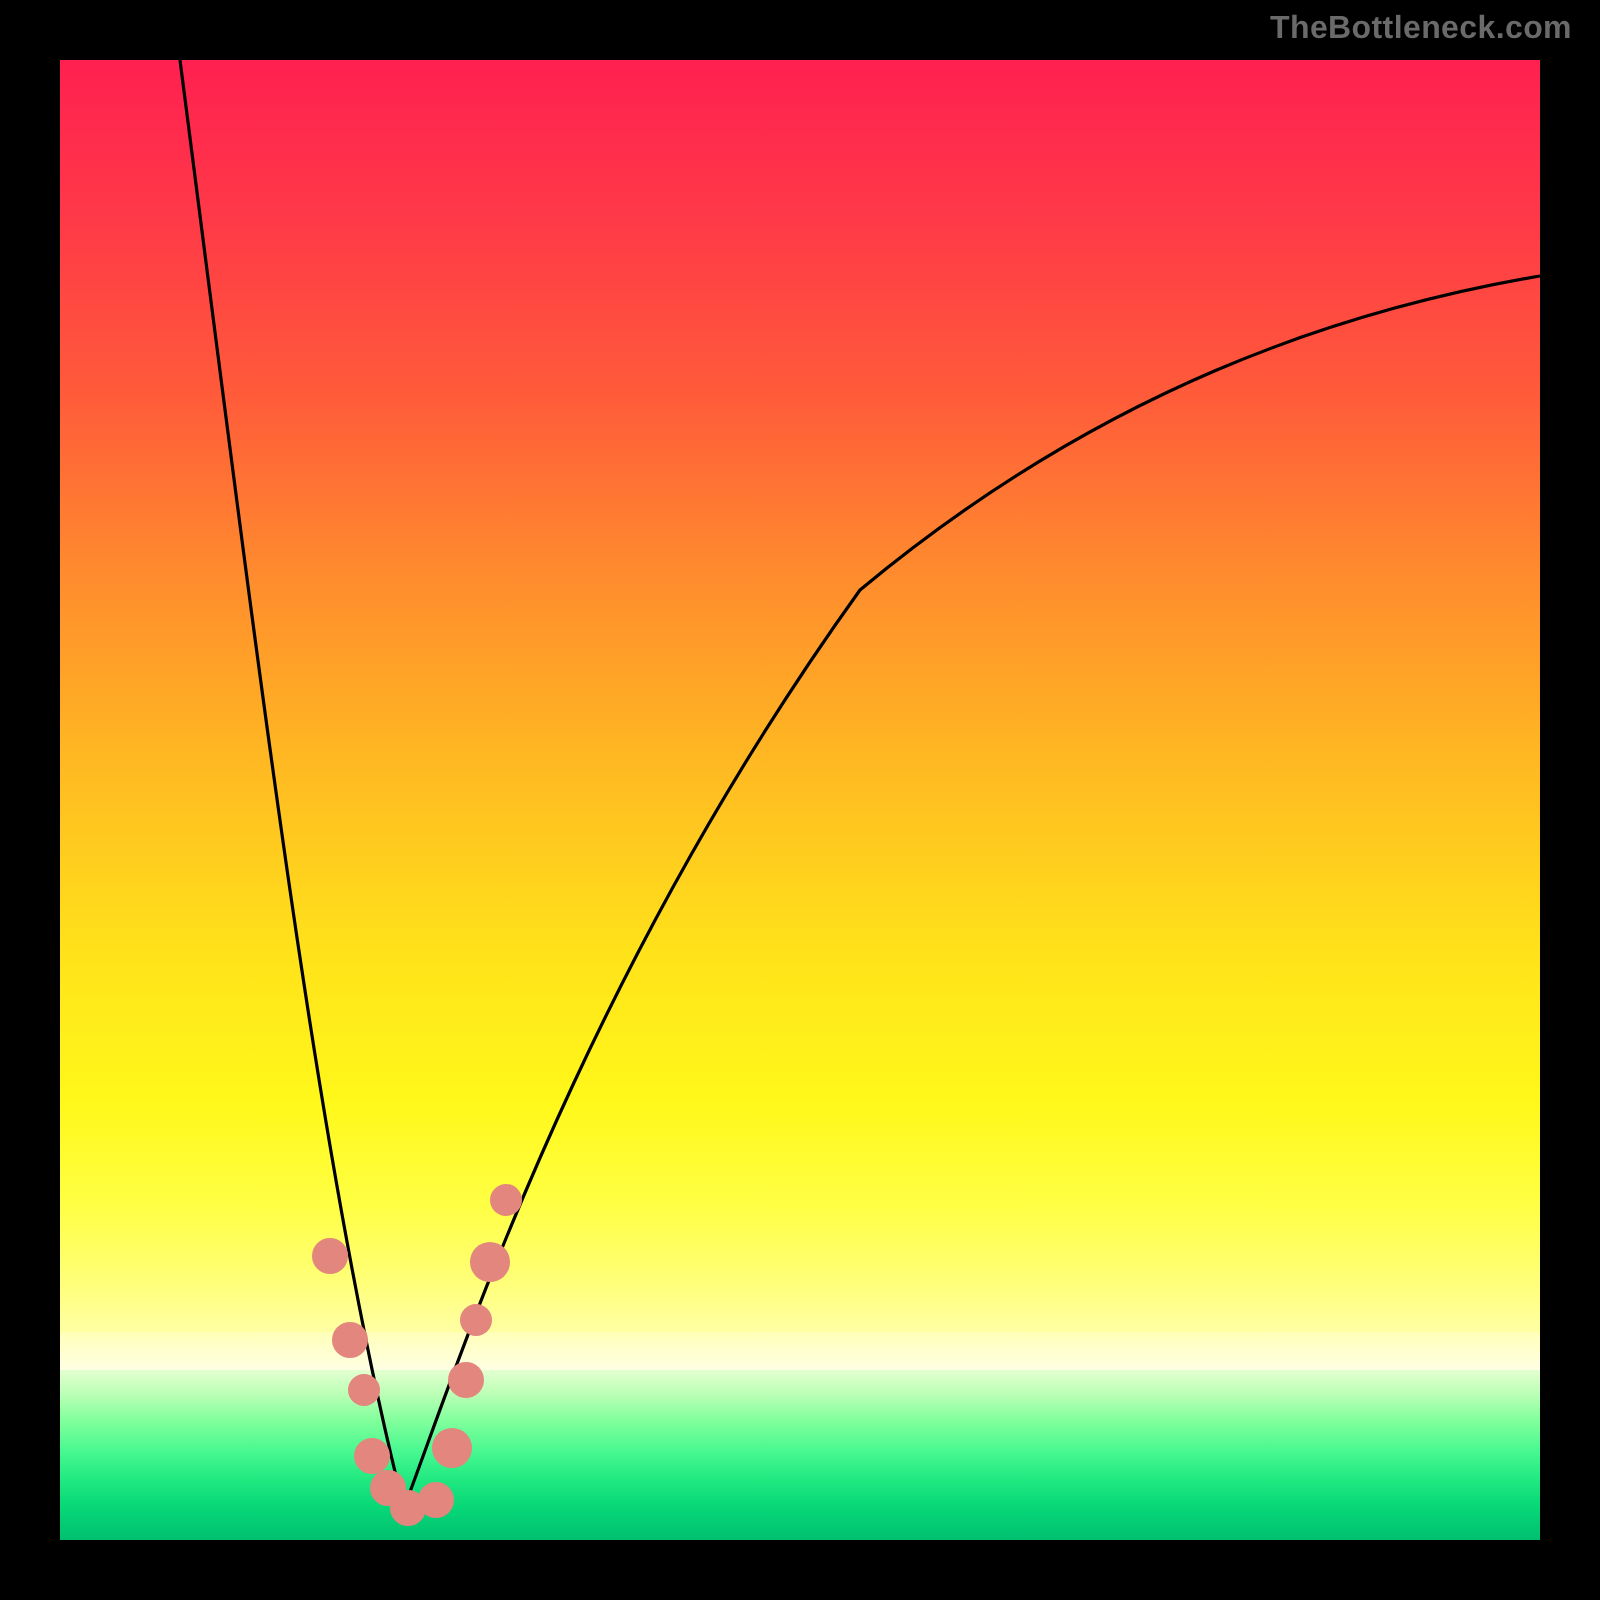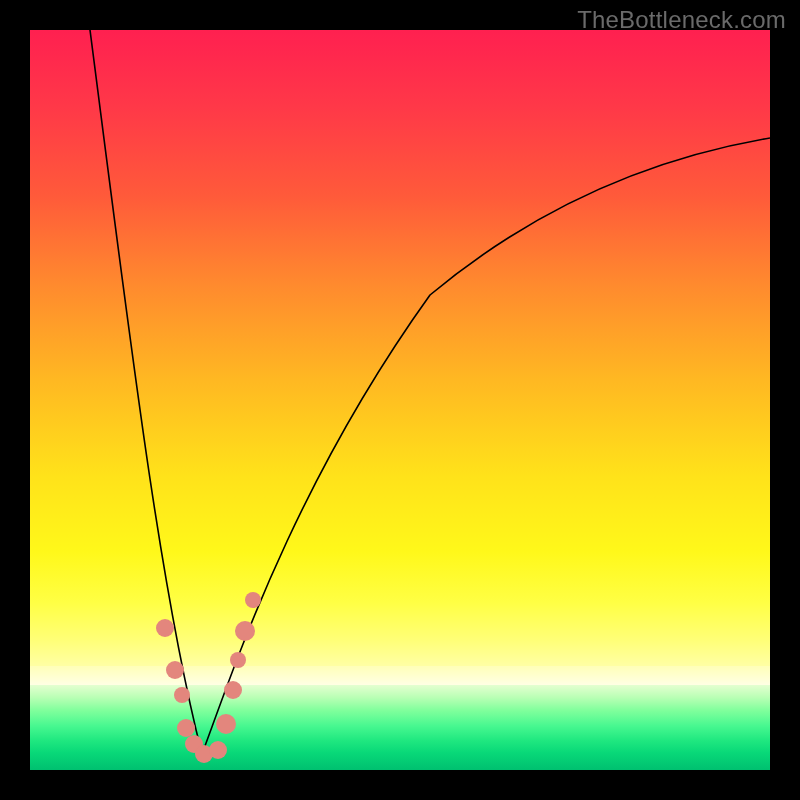--- a/index.html
+++ b/index.html
@@ -71,22 +71,22 @@
   svg.curves {
     position: absolute;
     left: 0; top: 0;
     width: 100%; height: 100%;
   }
   .watermark {
     position: absolute;
     top: 6px;
     right: 14px;
     color: #6a6a6a;
-    font-size: 24px;
-    font-weight: 400;
+    font-size: 16px;
+    font-weight: 700;
     letter-spacing: 0.2px;
   }
 </style>
 </head>
 <body>
 
 <div class="frame">
 
   <div class="watermark">TheBottleneck.com</div>
 

